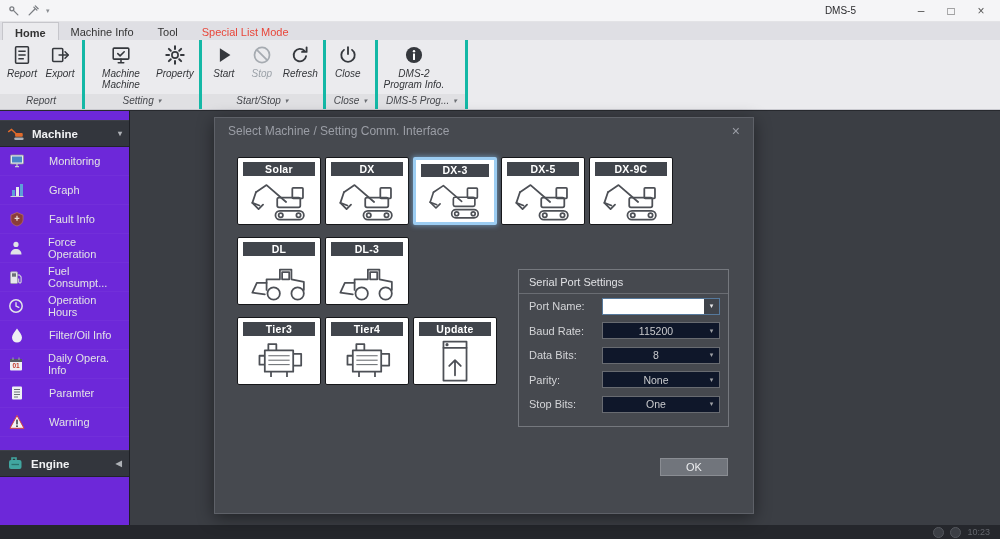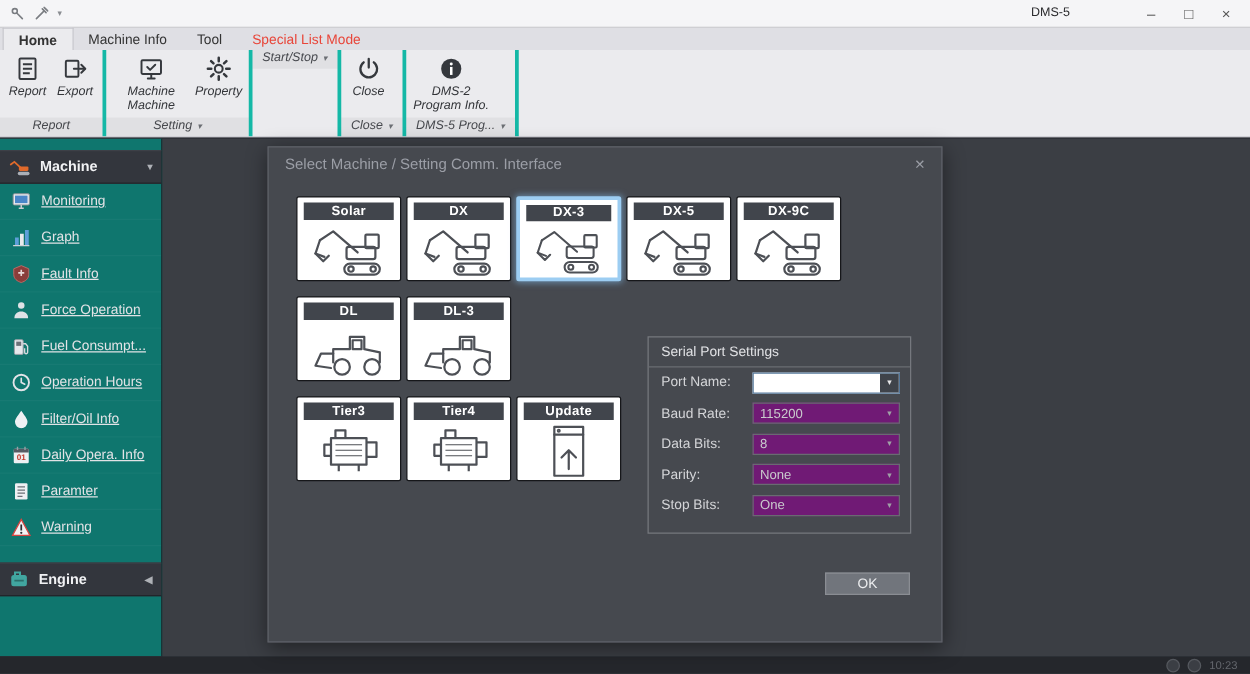--- a/index.html
+++ b/index.html
@@ -30,24 +30,24 @@
   .rbtn svg { width:22px; height:22px; flex:0 0 auto; margin-bottom:2px; color:#35383d; }
   .rbtn.disabled { color:#9ba1a8; }
   .rbtn.disabled svg { color:#a6abb1; }
   .rlabel { height:15px; display:flex; align-items:center; justify-content:center; gap:4px; font-size:10px; color:#46484d; background:rgba(0,0,0,0.045); padding:0 8px 2px; }
   .rlabel .chev { font-size:7px; color:#6b6e73; }
 
   
   .main { flex:1; display:flex; min-height:0; border-top:1px solid #27292e; }
 
   
-  .sidebar { width:130px; background:#0f766e; border-right:1px solid #1d1f24; display:flex; flex-direction:column; padding-top:9px; }
+  .sidebar { width:130px; background:#6d28d9; border-right:1px solid #1d1f24; display:flex; flex-direction:column; padding-top:9px; }
   .shead { height:27px; flex:0 0 27px; display:flex; align-items:center; gap:7px; padding:0 7px; background:#33363d; border-top:1px solid #3d4047; border-bottom:1px solid #22242a; color:#f1f2f4; font-size:11.5px; font-weight:bold; }
   .shead .harrow { margin-left:auto; font-size:8px; color:#aeb1b6; }
-  .sitem { height:29px; flex:0 0 29px; display:flex; align-items:center; gap:8px; padding:0 8px; color:#e2e3e6; font-size:11px; border-bottom:1px solid rgba(255,255,255,0.035);text-decoration:underline; }
+  .sitem { height:29px; flex:0 0 29px; display:flex; align-items:center; gap:24px; padding:0 8px; color:#e2e3e6; font-size:11px; border-bottom:1px solid rgba(255,255,255,0.035); }
   .sicon { width:17px; height:17px; display:flex; align-items:center; justify-content:center; }
   .sicon svg { width:16px; height:16px; display:block; }
   .sgap { height:13px; flex:0 0 13px; }
 
   
   .content { flex:1; position:relative; background:#3b3e44; }
   .dialog { position:absolute; left:84px; top:6px; width:540px; height:397px; background:#46494f; border:1px solid #5e6168; box-shadow:0 4px 16px rgba(0,0,0,0.45); }
   .dhead { height:26px; display:flex; align-items:center; padding:0 13px; color:#9b9ea6; font-size:12px; }
   .dclose { margin-left:auto; font-size:14px; color:#9b9ea6; line-height:1; }
   .dgrid { position:absolute; left:22px; top:39px; }
@@ -58,21 +58,21 @@
   .mimg { width:70px; height:50px; margin-top:2px; }
 
   
   .serial { position:absolute; left:303px; top:151px; width:211px; height:158px; border:1px solid #75787e; }
   .stitle { padding:6px 10px 5px; color:#e0e1e4; font-size:11px; border-bottom:1px solid #6a6d73; }
   .srow { display:flex; align-items:center; height:24.5px; padding:0 8px 0 10px; }
   .slab { flex:1; color:#d4d5d8; font-size:11px; }
   .combo { width:118px; height:17px; display:flex; align-items:center; border:1px solid #686b71; }
   .combo.enabled { background:#fff; border-color:#56799c; }
   .combo.enabled .carrow { background:#3f434a; color:#e8e8ea; height:100%; }
-  .combo.disabled { background:#701a75; }
+  .combo.disabled { background:#0f172a;text-align:center; }
   .combo.disabled .cval { color:#c9cacd; }
   .combo.disabled .carrow { color:#9fa1a6; }
   .cval { flex:1; padding-left:5px; font-size:10.5px; color:#2b2b2e; white-space:nowrap; overflow:hidden; }
   .carrow { width:15px; display:flex; align-items:center; justify-content:center; font-size:7px; }
 
   .okbtn { position:absolute; right:25px; bottom:37px; width:68px; height:18px; background:#71757c; border:1px solid #8a8d93; color:#ecedef; font-size:11px; display:flex; align-items:center; justify-content:center; }
 
   
   .statusbar { height:14px; flex:0 0 14px; background:#25272c; display:flex; align-items:center; justify-content:flex-end; gap:6px; padding:0 10px; }
   .sb-circle { width:11px; height:11px; border-radius:50%; background:#3b3e44; border:1px solid #55585e; }
@@ -249,20 +249,40 @@
           <span>Property</span>
         </div>
       </div>
       <div class="rlabel">
         <span>Setting</span>
         <span class="chev">▾</span>
       </div>
     </div>
 
     <div class="rgroup">
+      <div class="rbuttons">
+        <div class="rbtn">
+          <svg>
+              <use href="#ri-start"></use>
+            </svg>
+          <span>Start</span>
+        </div>
+        <div class="rbtn disabled">
+          <svg>
+              <use href="#ri-stop"></use>
+            </svg>
+          <span>Stop</span>
+        </div>
+        <div class="rbtn">
+          <svg>
+              <use href="#ri-refresh"></use>
+            </svg>
+          <span>Refresh</span>
+        </div>
+      </div>
       <div class="rlabel">
         <span>Start/Stop</span>
         <span class="chev">▾</span>
       </div>
     </div>
 
     <div class="rgroup">
       <div class="rbuttons">
         <div class="rbtn">
           <svg>

